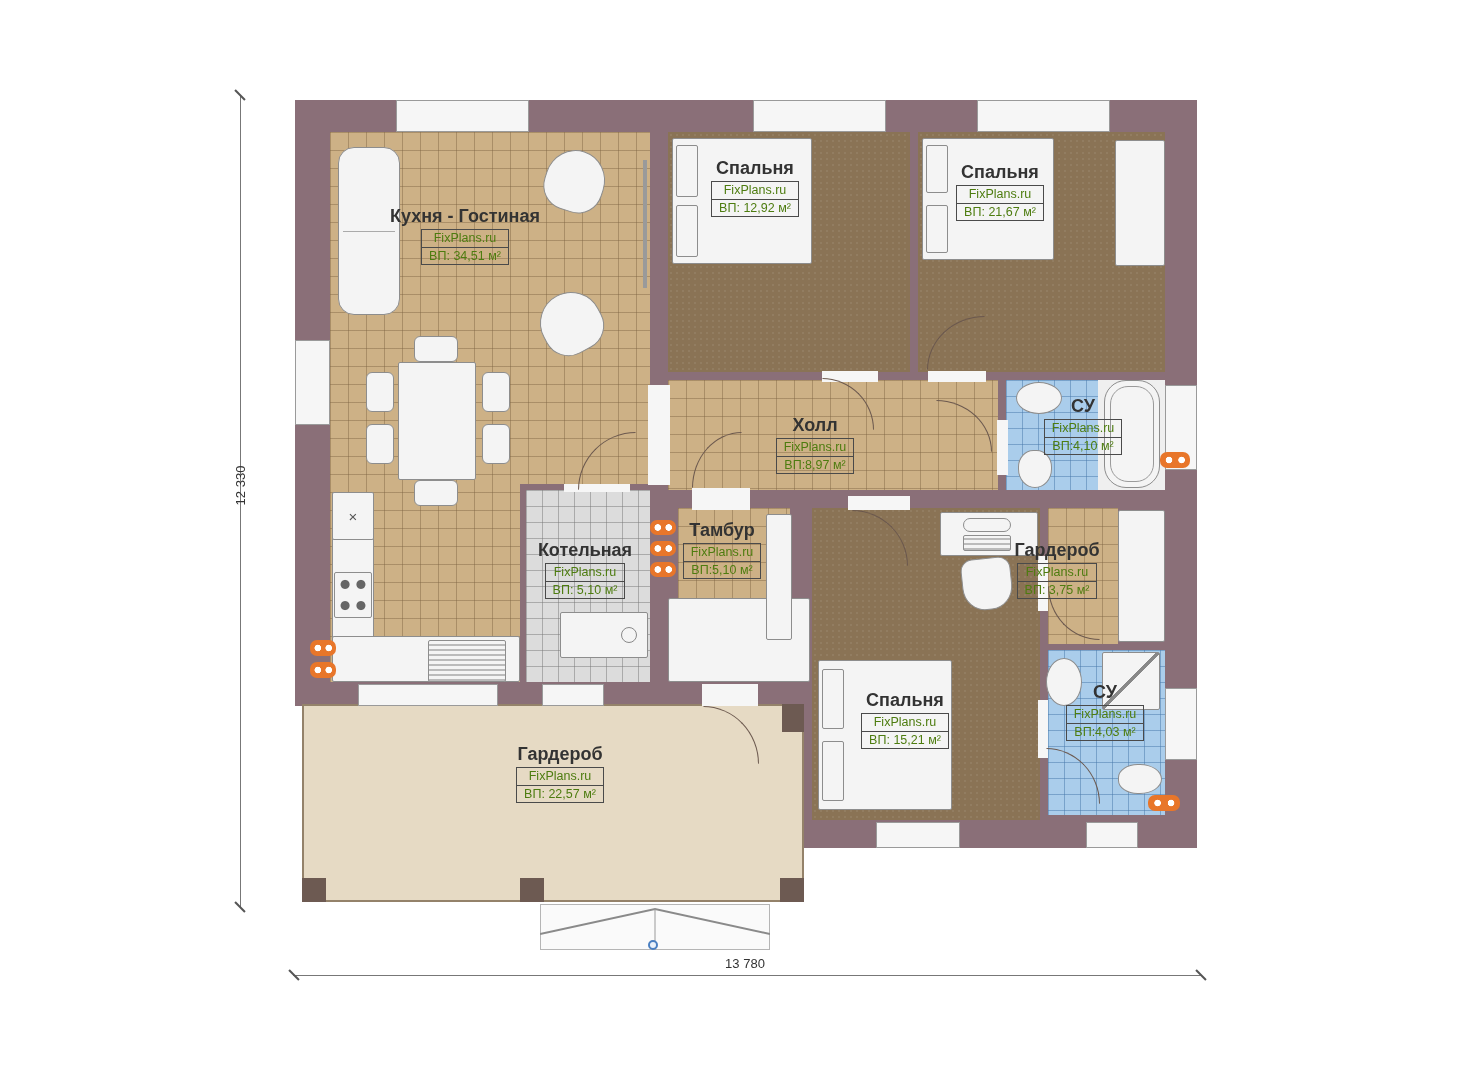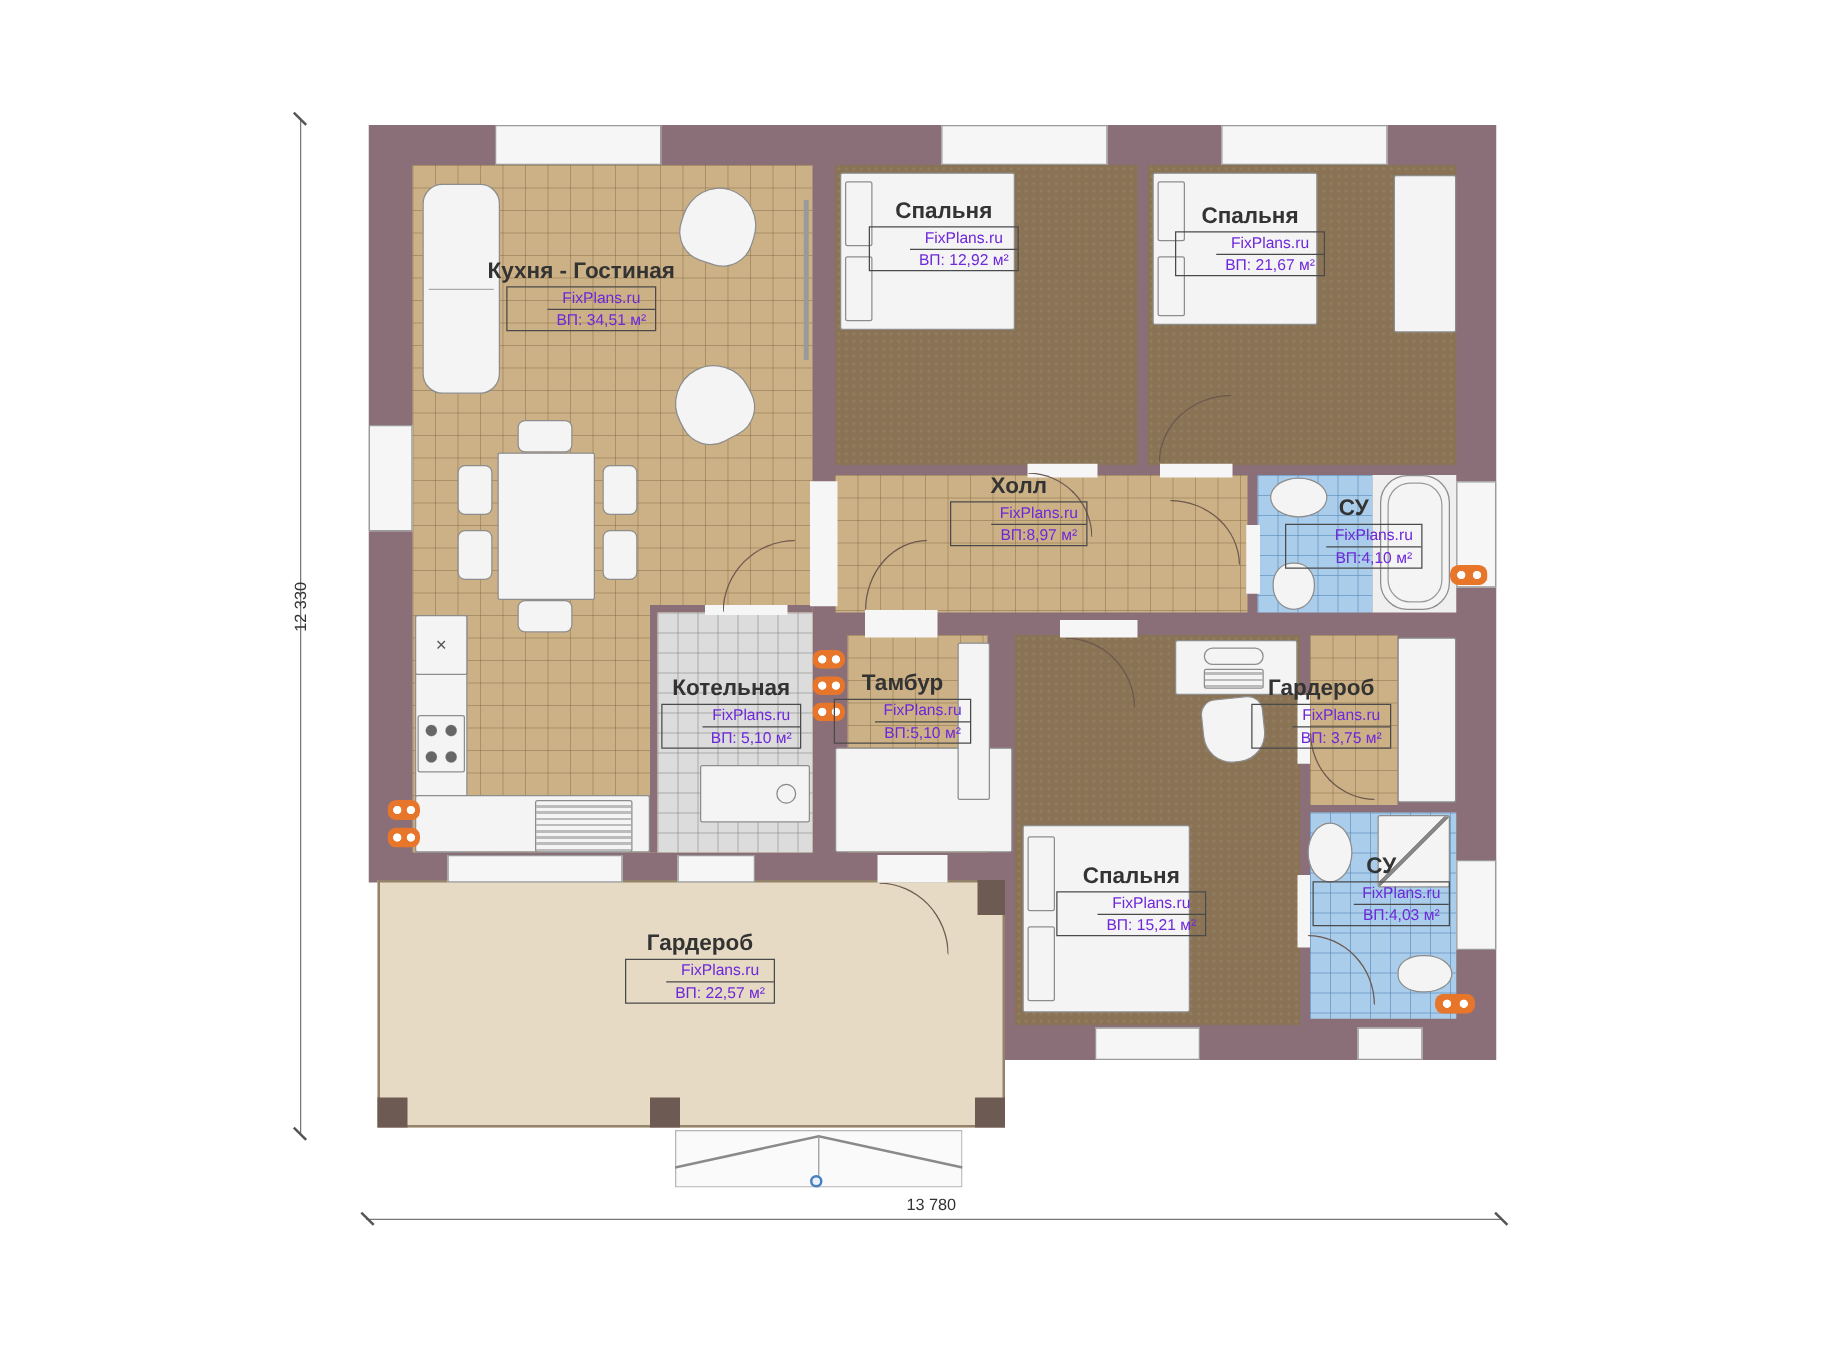--- a/index.html
+++ b/index.html
@@ -31,21 +31,21 @@
   .oval{border-radius:50%;}
   .arc{border:1.6px solid #6b584e;background:transparent;}
   .arc-tl{border-right-color:transparent;border-bottom-color:transparent;border-top-left-radius:100%;}
   .arc-tr{border-left-color:transparent;border-bottom-color:transparent;border-top-right-radius:100%;}
   .arc-bl{border-right-color:transparent;border-top-color:transparent;border-bottom-left-radius:100%;}
   .radiator{background:#e8762a;border-radius:7px;
     background-image:radial-gradient(circle at 30% 50%, #fff 3px, transparent 3.6px),
                      radial-gradient(circle at 72% 50%, #fff 3px, transparent 3.6px);}
   .room-label{color:#333;text-align:center;z-index:40;}
   .room-name{font-weight:700;font-size:18px;line-height:1.15;margin-bottom:2px;white-space:nowrap;}
-  .room-box{display:inline-block;border:1px solid #4a4a4a;font-size:12.5px;line-height:1.35;color:#6d28d9;background:transparent;padding-left:32px;}
+  .room-box{display:inline-block;border:1px solid #4a4a4a;font-size:12.5px;line-height:1.35;color:#4d7c0f;background:transparent;}
   .room-box .brand-row{border-bottom:1px solid #4a4a4a;padding:0 7px;white-space:nowrap;}
   .room-box .area-row{padding:0 7px;white-space:nowrap;}
   .dim-line{background:#777;}
   .tick{width:14px;height:2px;background:#555;transform:rotate(45deg);}
   .dim-label{font-size:13px;color:#333;text-align:center;}
   .sink-x{display:flex;align-items:center;justify-content:center;font-size:15px;color:#555;}
   .stove{background-image:
     radial-gradient(circle at 28% 26%, #666 4px, transparent 5px),
     radial-gradient(circle at 72% 26%, #666 4px, transparent 5px),
     radial-gradient(circle at 28% 74%, #666 4px, transparent 5px),
@@ -205,42 +205,42 @@
       <div class="area-row">ВП: 12,92 м²</div>
     </div>
   </div>
   <div class="abs room-label" style="left:930px;top:162px;width:140px;">
     <div class="room-name">Спальня</div>
     <div class="room-box">
       <div class="brand-row">FixPlans.ru</div>
       <div class="area-row">ВП: 21,67 м²</div>
     </div>
   </div>
-  <div class="abs room-label" style="left:745px;top:378px;width:140px;">
+  <div class="abs room-label" style="left:745px;top:415px;width:140px;">
     <div class="room-name">Холл</div>
     <div class="room-box">
       <div class="brand-row">FixPlans.ru</div>
       <div class="area-row">ВП:8,97 м²</div>
     </div>
   </div>
   <div class="abs room-label" style="left:1018px;top:396px;width:130px;">
     <div class="room-name">СУ</div>
     <div class="room-box">
       <div class="brand-row">FixPlans.ru</div>
       <div class="area-row">ВП:4,10 м²</div>
     </div>
   </div>
   <div class="abs room-label" style="left:515px;top:540px;width:140px;">
     <div class="room-name">Котельная</div>
     <div class="room-box">
       <div class="brand-row">FixPlans.ru</div>
       <div class="area-row">ВП: 5,10 м²</div>
     </div>
   </div>
-  <div class="abs room-label" style="left:652px;top:536px;width:140px;">
+  <div class="abs room-label" style="left:652px;top:520px;width:140px;">
     <div class="room-name">Тамбур</div>
     <div class="room-box">
       <div class="brand-row">FixPlans.ru</div>
       <div class="area-row">ВП:5,10 м²</div>
     </div>
   </div>
   <div class="abs room-label" style="left:987px;top:540px;width:140px;">
     <div class="room-name">Гардероб</div>
     <div class="room-box">
       <div class="brand-row">FixPlans.ru</div>

